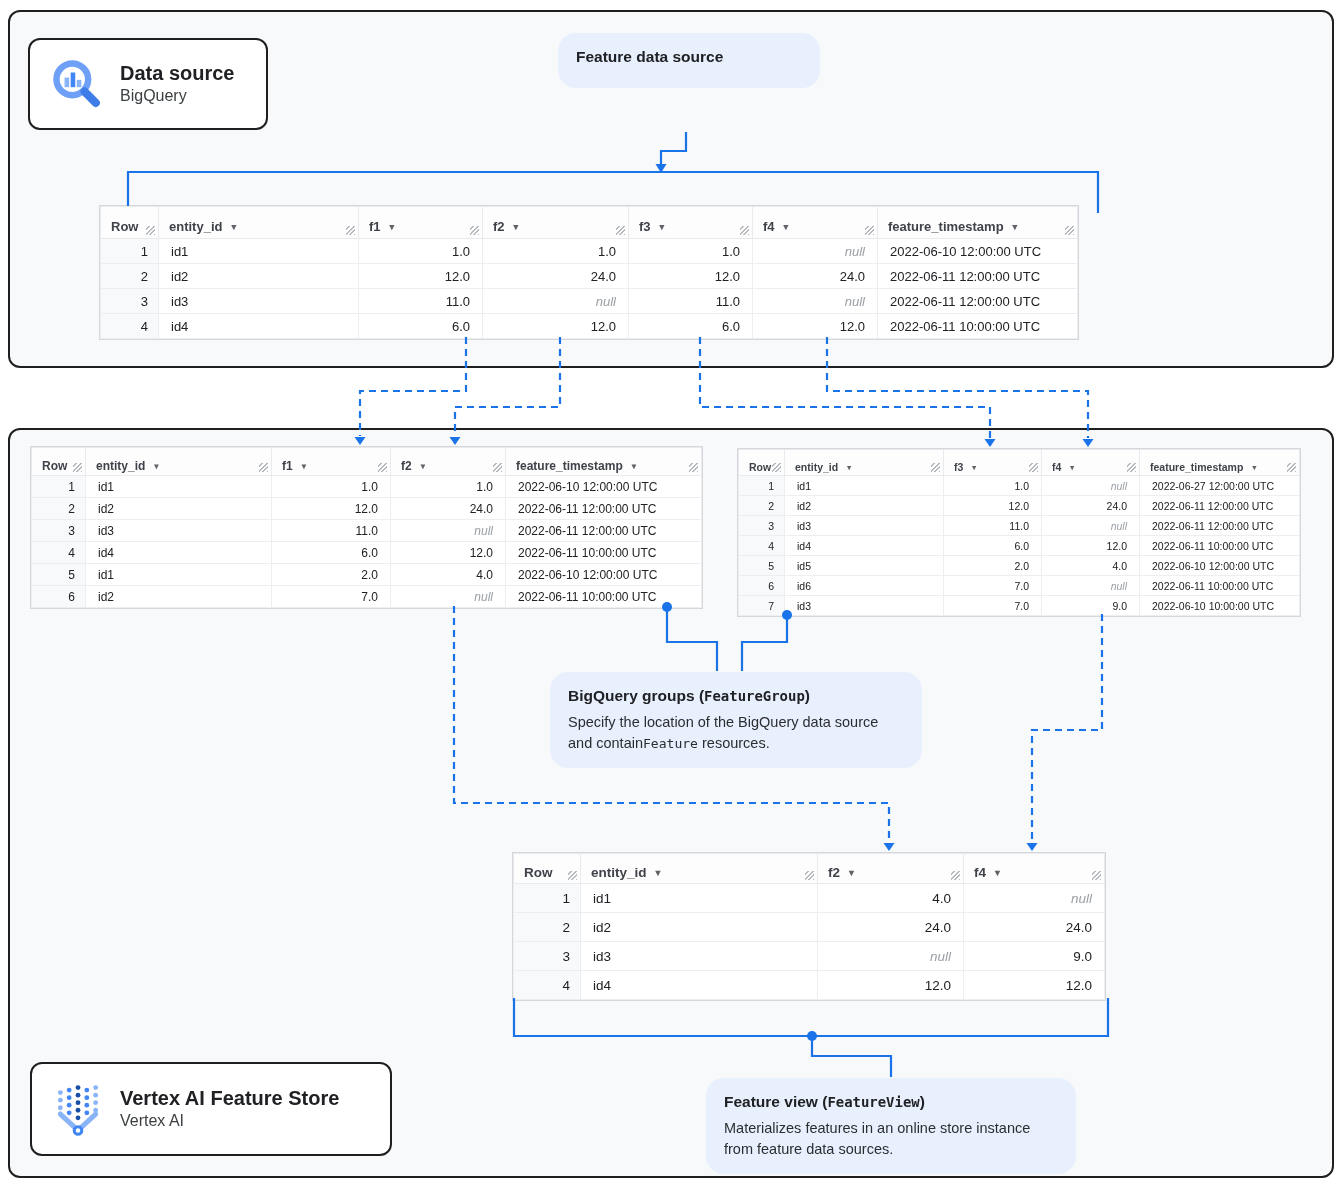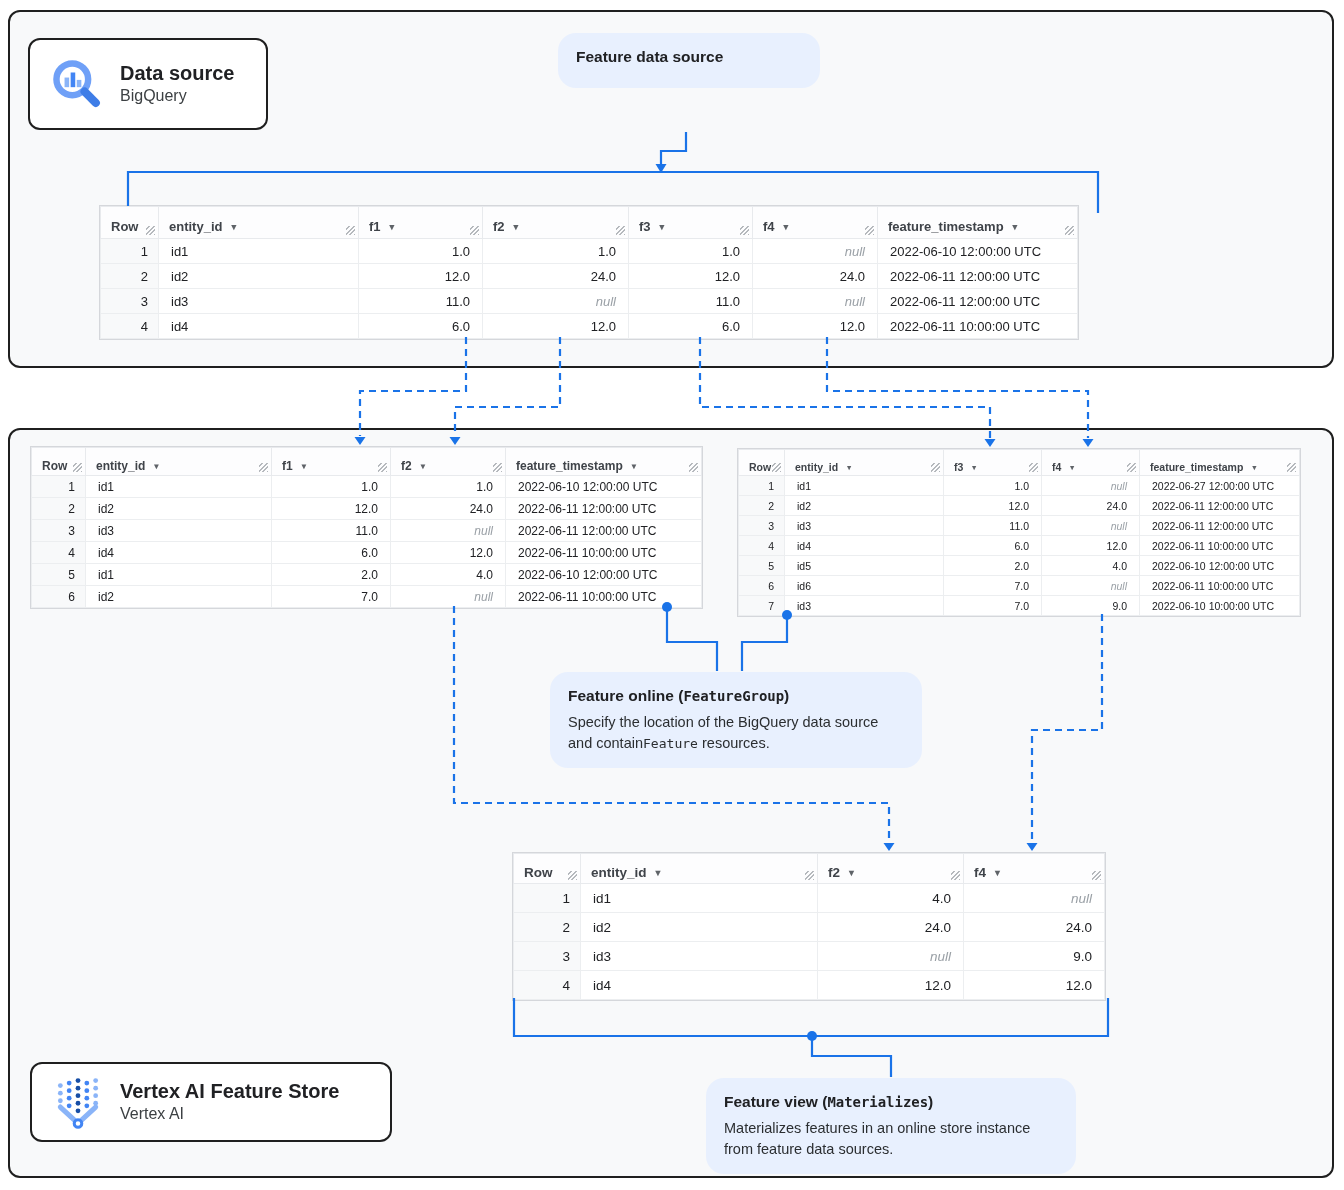--- a/index.html
+++ b/index.html
@@ -4,21 +4,21 @@
 <style>
   :root{ --accent:#1a73e8; }
   html,body{margin:0;padding:0;background:#ffffff;}
   .canvas{position:relative;width:1344px;height:1190px;background:#fff;font-family:"Liberation Sans",sans-serif;overflow:hidden;}
   .bigbox{position:absolute;background:#f8f9fa;border:2px solid #1f1f1f;border-radius:12px;box-sizing:border-box;}
   #box-source{left:8px;top:10px;width:1326px;height:358px;}
   #box-store{left:8px;top:428px;width:1326px;height:750px;}
 
   .badge{position:absolute;background:#fff;border:2px solid #1f1f1f;border-radius:12px;box-sizing:border-box;display:flex;align-items:center;gap:16px;padding:0 20px;z-index:3;}
   #badge-ds{left:28px;top:38px;width:240px;height:92px;align-items:center;}
-  #badge-vx{left:30px;top:1062px;width:362px;height:80px;}
+  #badge-vx{left:30px;top:1062px;width:362px;height:94px;}
   .badge-title{font-size:20px;font-weight:700;color:#202124;line-height:1.25;}
   .badge-sub{font-size:16px;color:#3c4043;line-height:1.3;}
 
   .callout{position:absolute;background:#e8f0fe;border-radius:18px;box-sizing:border-box;padding:15px 18px;z-index:3;color:#202124;}
   #callout-fds{left:558px;top:33px;width:262px;}
   #callout-fg{left:550px;top:672px;width:372px;}
   #callout-fv{left:706px;top:1078px;width:370px;}
   .callout-title{font-size:15.5px;font-weight:700;margin-bottom:7px;}
   .callout-body{font-size:14.5px;color:#2b2e31;line-height:1.42;}
   .mono{font-family:"DejaVu Sans Mono",monospace;font-size:0.9em;}
@@ -296,26 +296,26 @@
             <td class="rownum">4</td>
             <td class="txt">id4</td>
             <td class="num">12.0</td>
             <td class="num">12.0</td>
           </tr>
         </tbody>
       </table>
     </div>
 
   <div class="callout" id="callout-fg">
-    <div class="callout-title"><span>Feature online (</span><span class="mono">FeatureGroup</span><span>)</span></div>
+    <div class="callout-title"><span>BigQuery groups (</span><span class="mono">FeatureGroup</span><span>)</span></div>
     <div class="callout-body"><span>Specify the location of the BigQuery data source and contain</span><span class="mono">Feature</span><span> resources.</span></div>
   </div>
 
   <div class="callout" id="callout-fv">
-    <div class="callout-title"><span>Feature view (</span><span class="mono">Materializes</span><span>)</span></div>
+    <div class="callout-title"><span>Feature view (</span><span class="mono">FeatureView</span><span>)</span></div>
     <div class="callout-body"><span>Materializes features in an online store instance from feature data sources.</span></div>
   </div>
 
   <div class="badge" id="badge-vx">
     <svg width="52" height="58" viewBox="0 0 40 46">
       <g fill="#8ab4f8">
         <circle cx="6" cy="10" r="1.9"></circle>
           <circle cx="6" cy="16" r="1.9"></circle>
           <circle cx="6" cy="22" r="1.9"></circle>
         <circle cx="34" cy="6" r="1.9"></circle>

